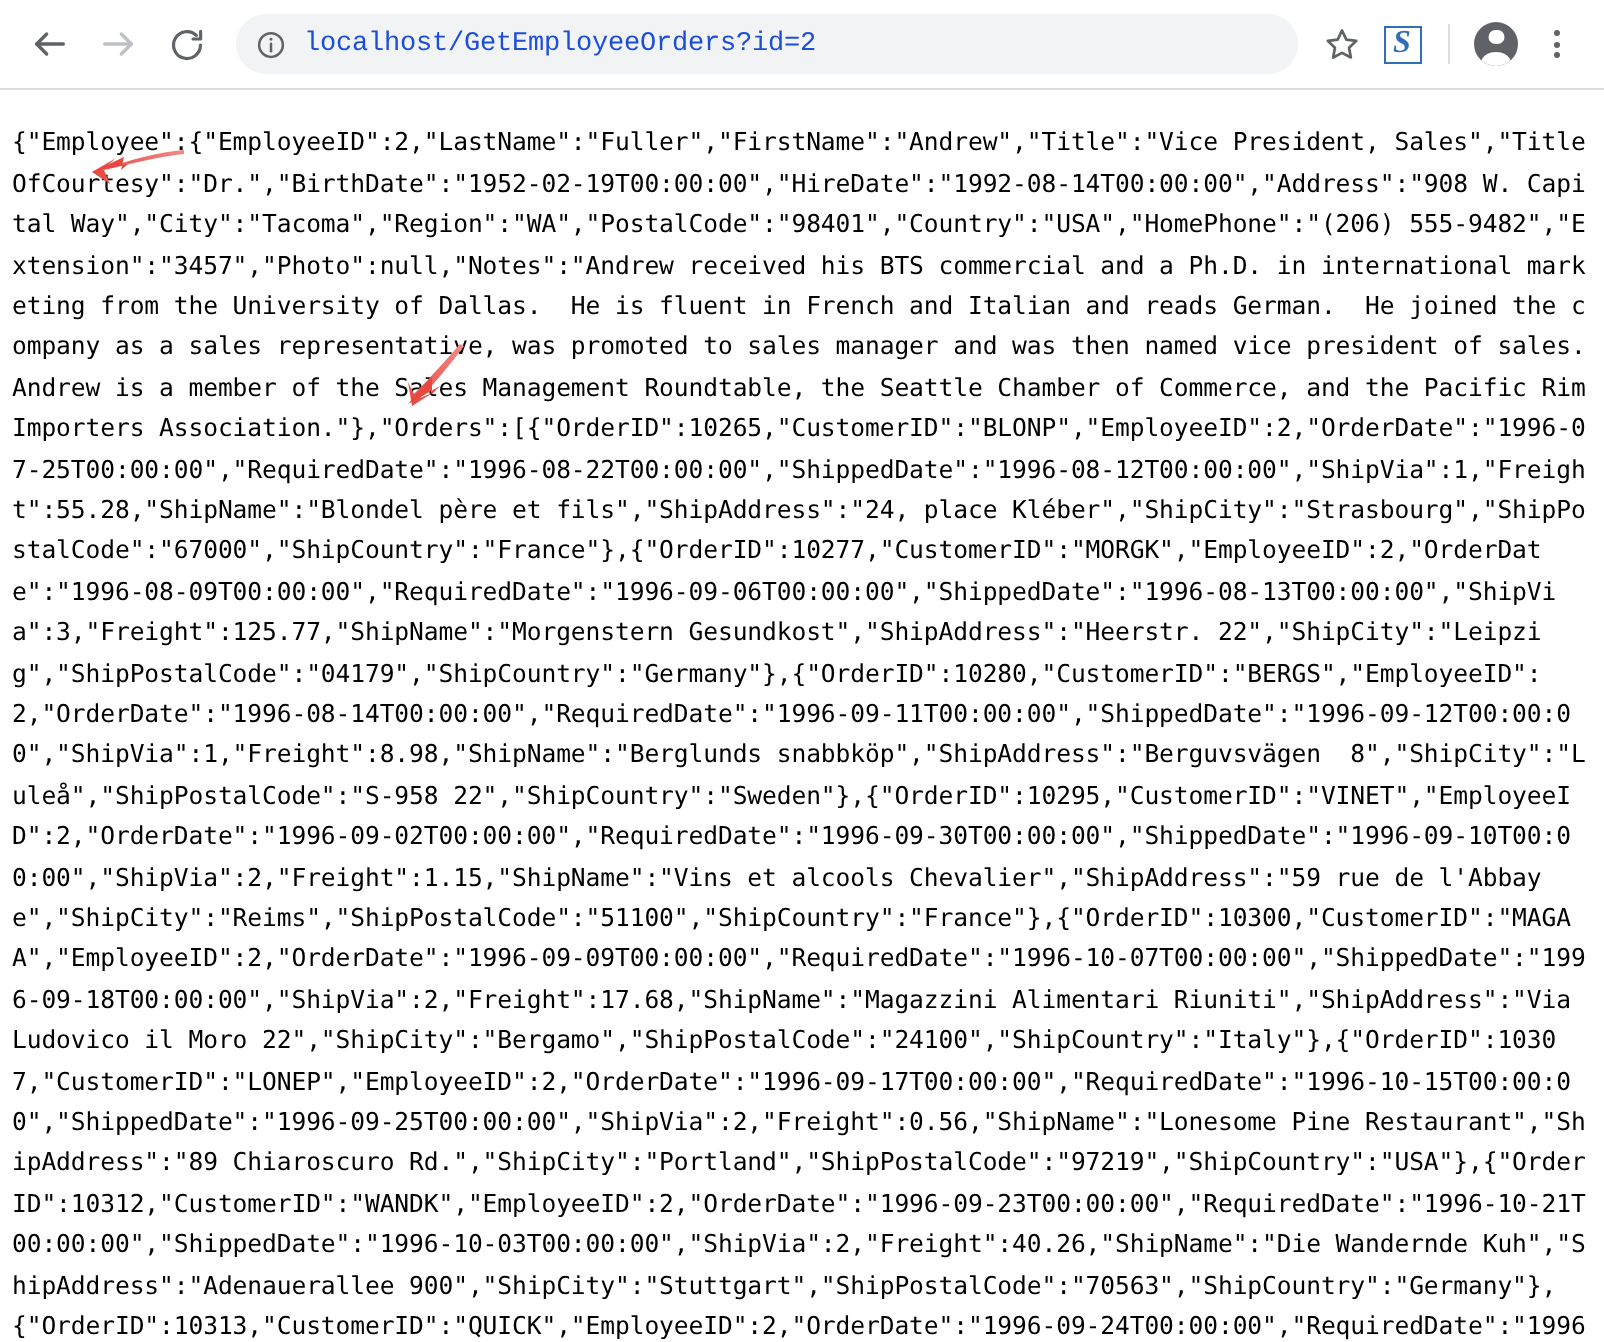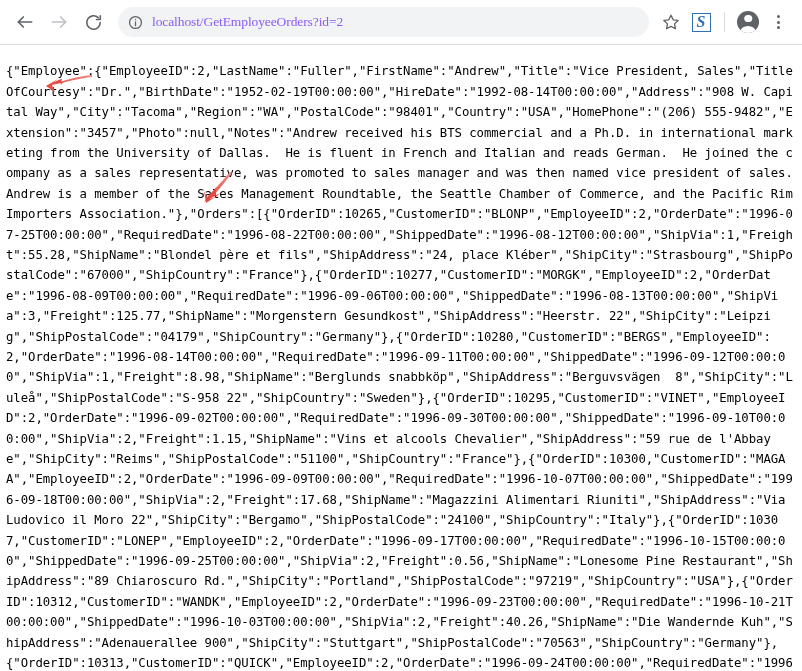--- a/index.html
+++ b/index.html
@@ -44,23 +44,23 @@
     margin: 0 6px 0 6px;
     min-width: 0;
   }
   #omnibox .info-icon {
     flex: 0 0 auto;
     color: #5f6368;
     margin-right: 9px;
     display: flex; align-items: center;
   }
   #omnibox-url {
-    font-family: Liberation Serif, serif;
+    font-family: Liberation Mono, monospace;
     font-size: 13.5px;
-    color: #8b5cf6;
+    color: #1d4ed8;
     white-space: nowrap;
     overflow: hidden;
     text-overflow: ellipsis;
     letter-spacing: -0.1px;
     text-align: center;
   }
 
   .chrome-right {
     display: flex; align-items: center; flex: 0 0 auto;
   }

